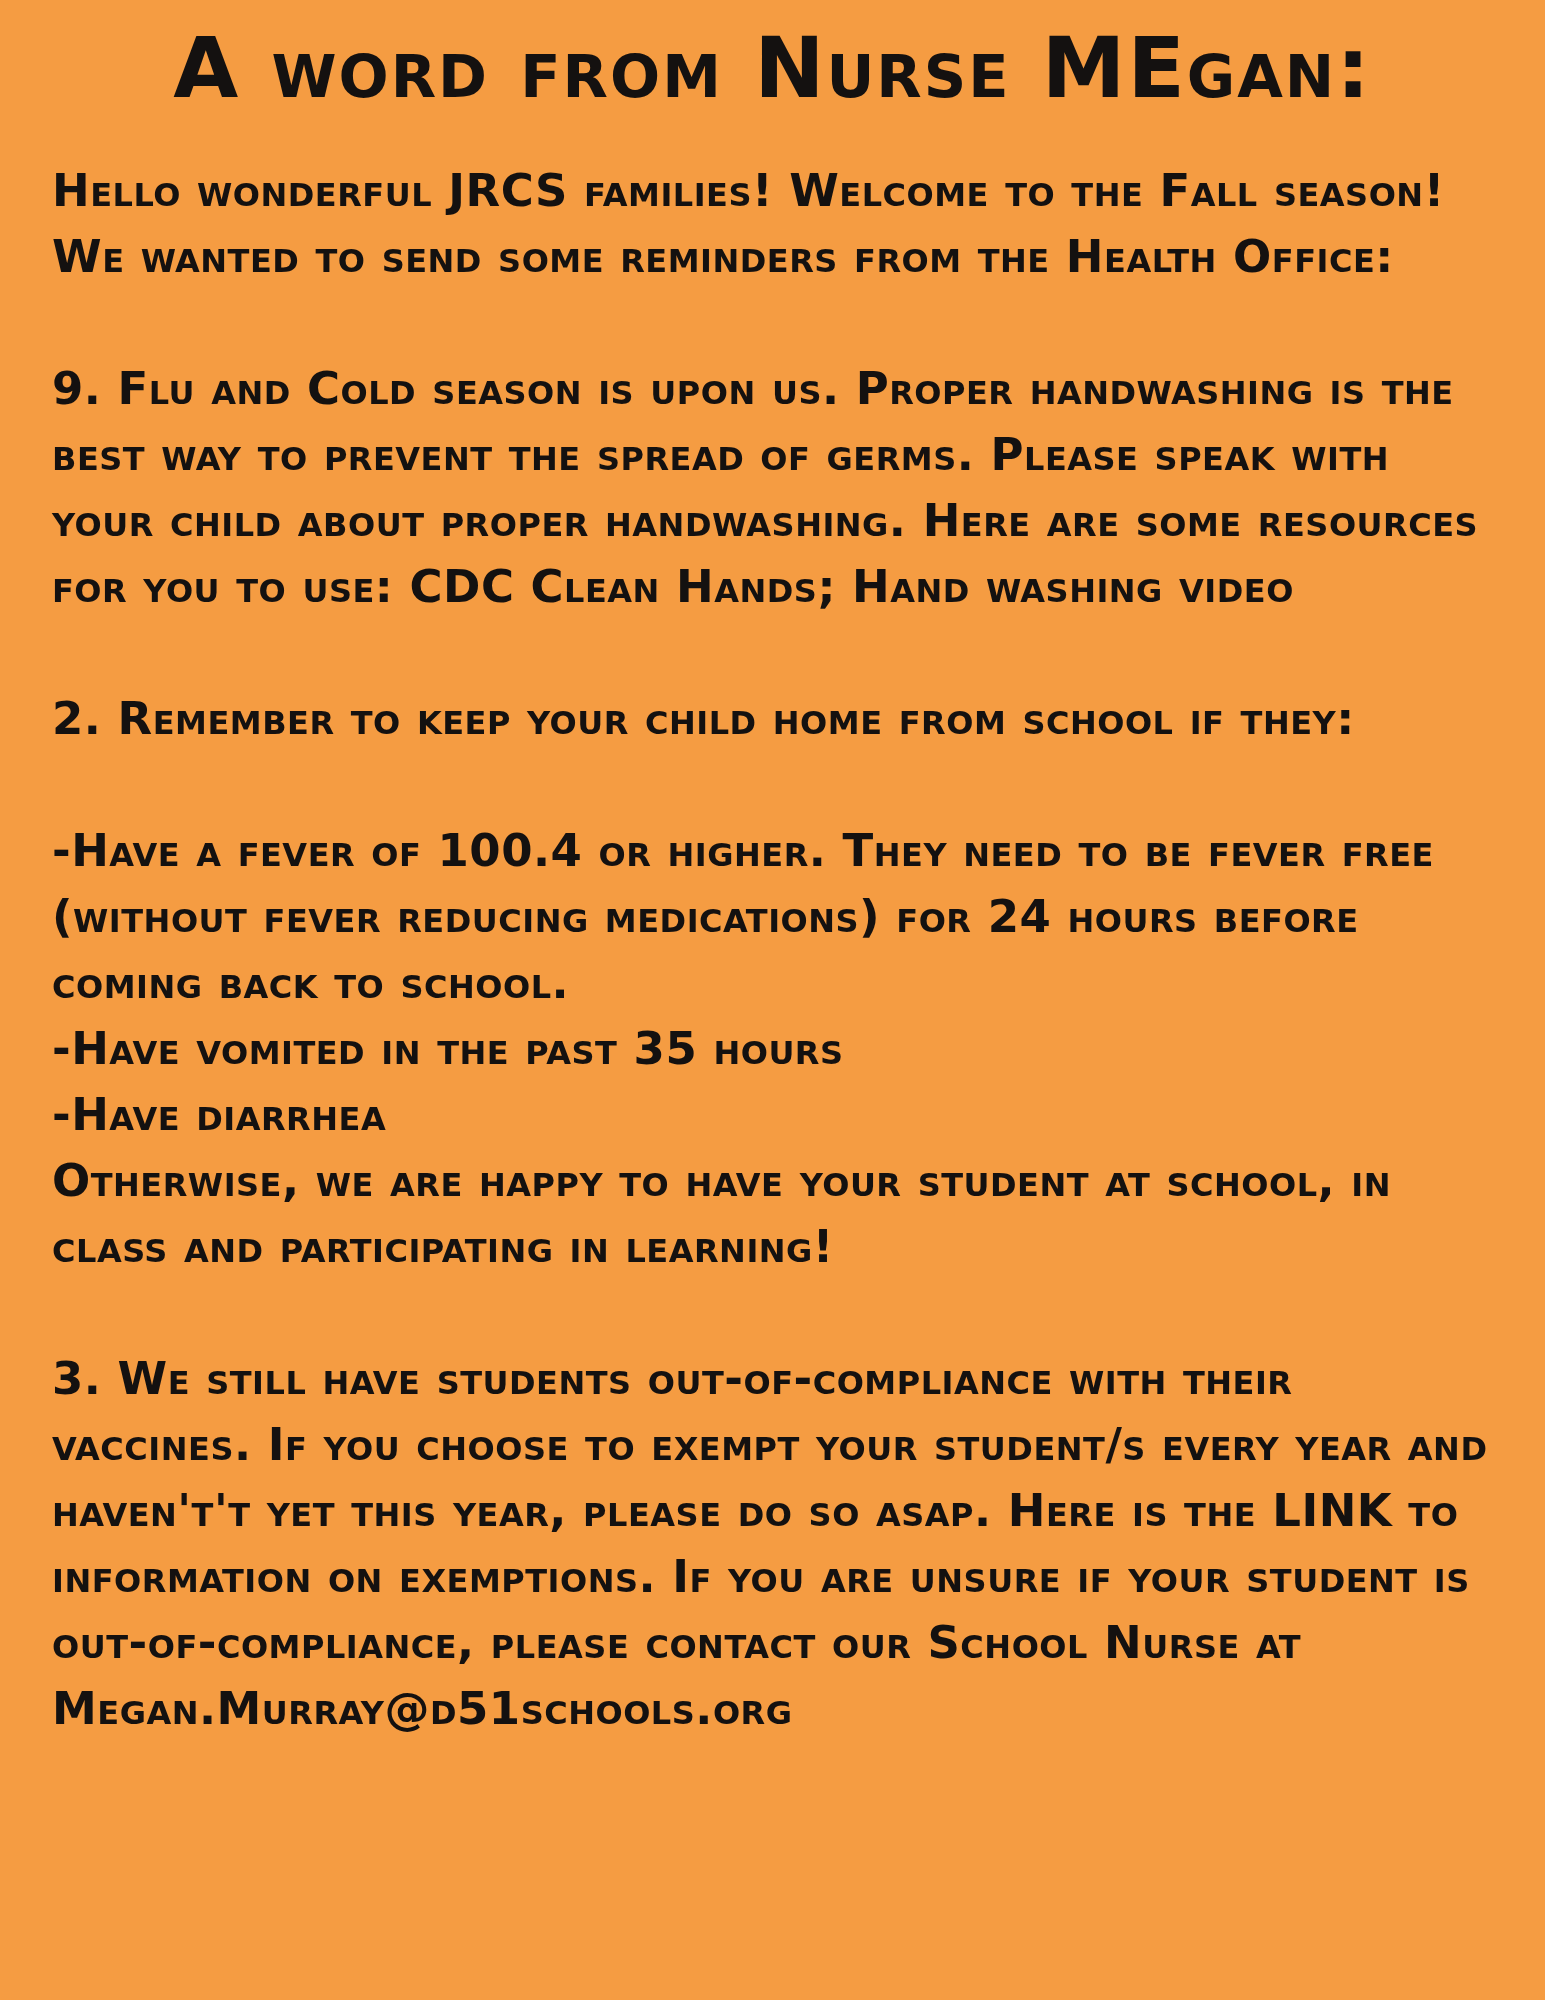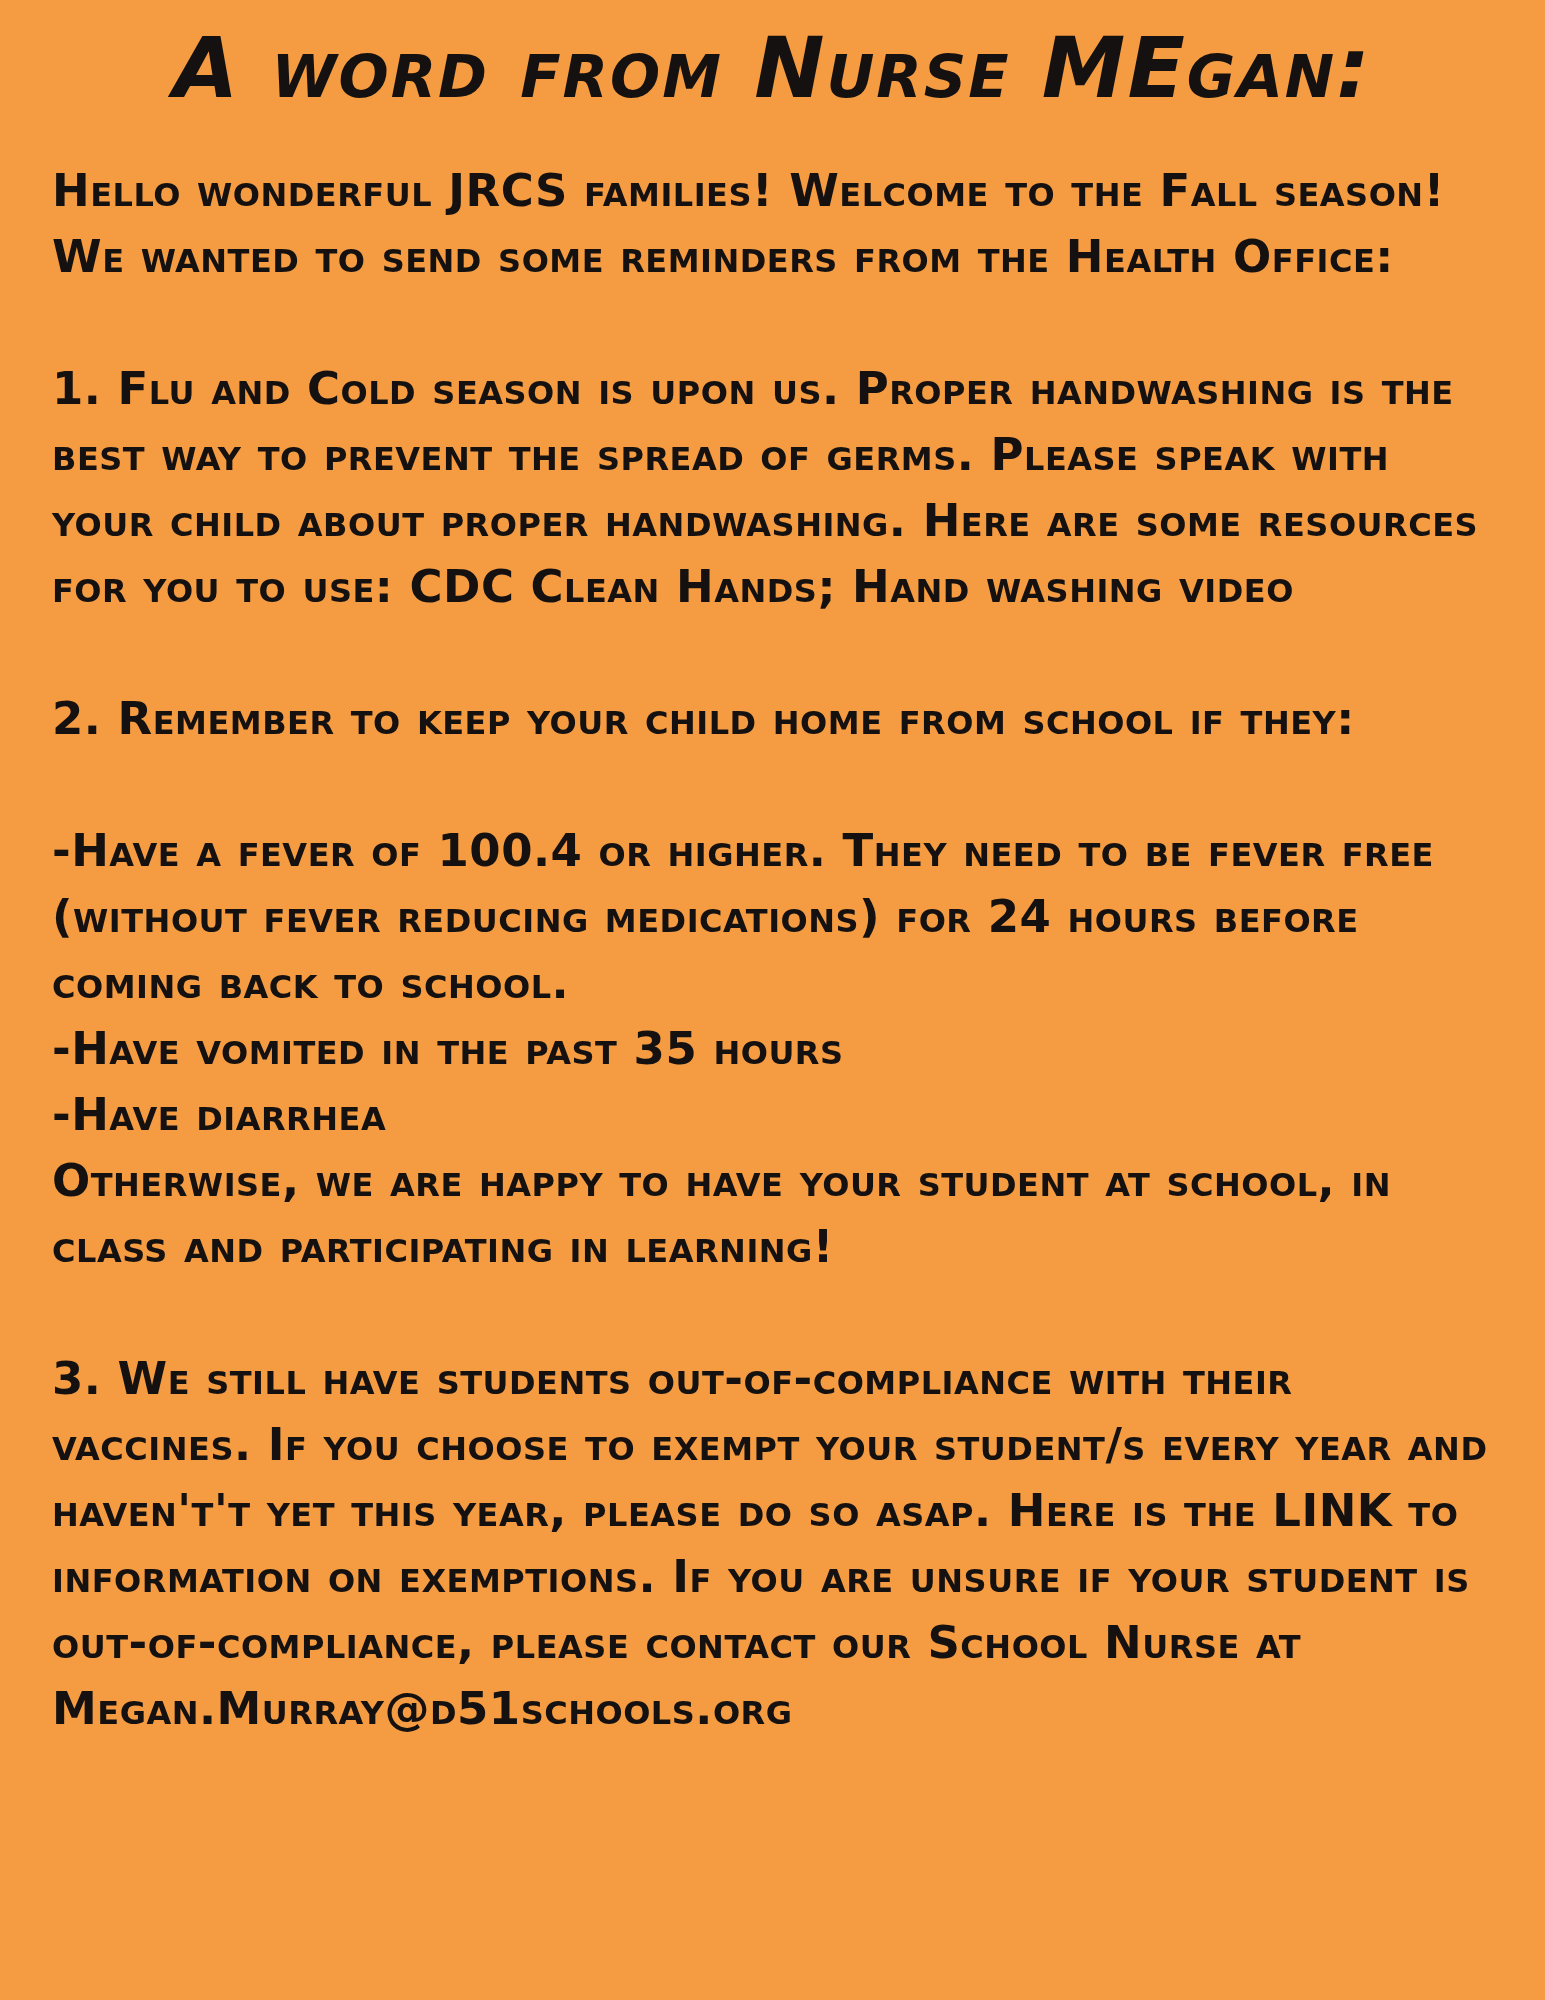--- a/index.html
+++ b/index.html
@@ -21,21 +21,20 @@
     padding: 14px 52px 0 52px;
   }
   .title {
     font-variant: small-caps;
     font-weight: 700;
     font-size: 84px;
     line-height: 1.1;
     text-align: center;
     margin: 8px 0 44px 0;
     letter-spacing: 2px;
-    font-style: italic;
   }
   .body-text p {
     font-variant: small-caps;
     font-weight: 700;
     font-size: 45px;
     line-height: 66px;
     letter-spacing: 0.5px;
     margin: 0 0 66px 0;
     white-space: pre-line;
   }
@@ -45,21 +44,21 @@
 </style>
 </head>
 <body>
 
 <div class="page">
   <h1 class="title">A word from Nurse MEgan:</h1>
 
   <div class="body-text">
     <p>Hello wonderful JRCS families! Welcome to the Fall season! We wanted to send some reminders from the Health Office:</p>
 
-    <p>1. Flu and Cold season is upon us. Proper handwashing is the best way to prevent the spread of germs. Please speak with your child about proper handwashing. Here are some resources for you to use: CDC Clean Hands; Hand washing video</p>
+    <p>9. Flu and Cold season is upon us. Proper handwashing is the best way to prevent the spread of germs. Please speak with your child about proper handwashing. Here are some resources for you to use: CDC Clean Hands; Hand washing video</p>
 
     <p>2. Remember to keep your child home from school if they:</p>
 
     <p>-Have a fever of 100.4 or higher. They need to be fever free (without fever reducing medications) for 24 hours before coming back to school.
 -Have vomited in the past 35 hours
 -Have diarrhea
 Otherwise, we are happy to have your student at school, in class and participating in learning!</p>
 
     <p>3. We still have students out-of-compliance with their vaccines. If you choose to exempt your student/s every year and haven't't yet this year, please do so asap. Here is the LINK to information on exemptions. If you are unsure if your student is out-of-compliance, please contact our School Nurse at Megan.Murray@d51schools.org</p>
   </div>

